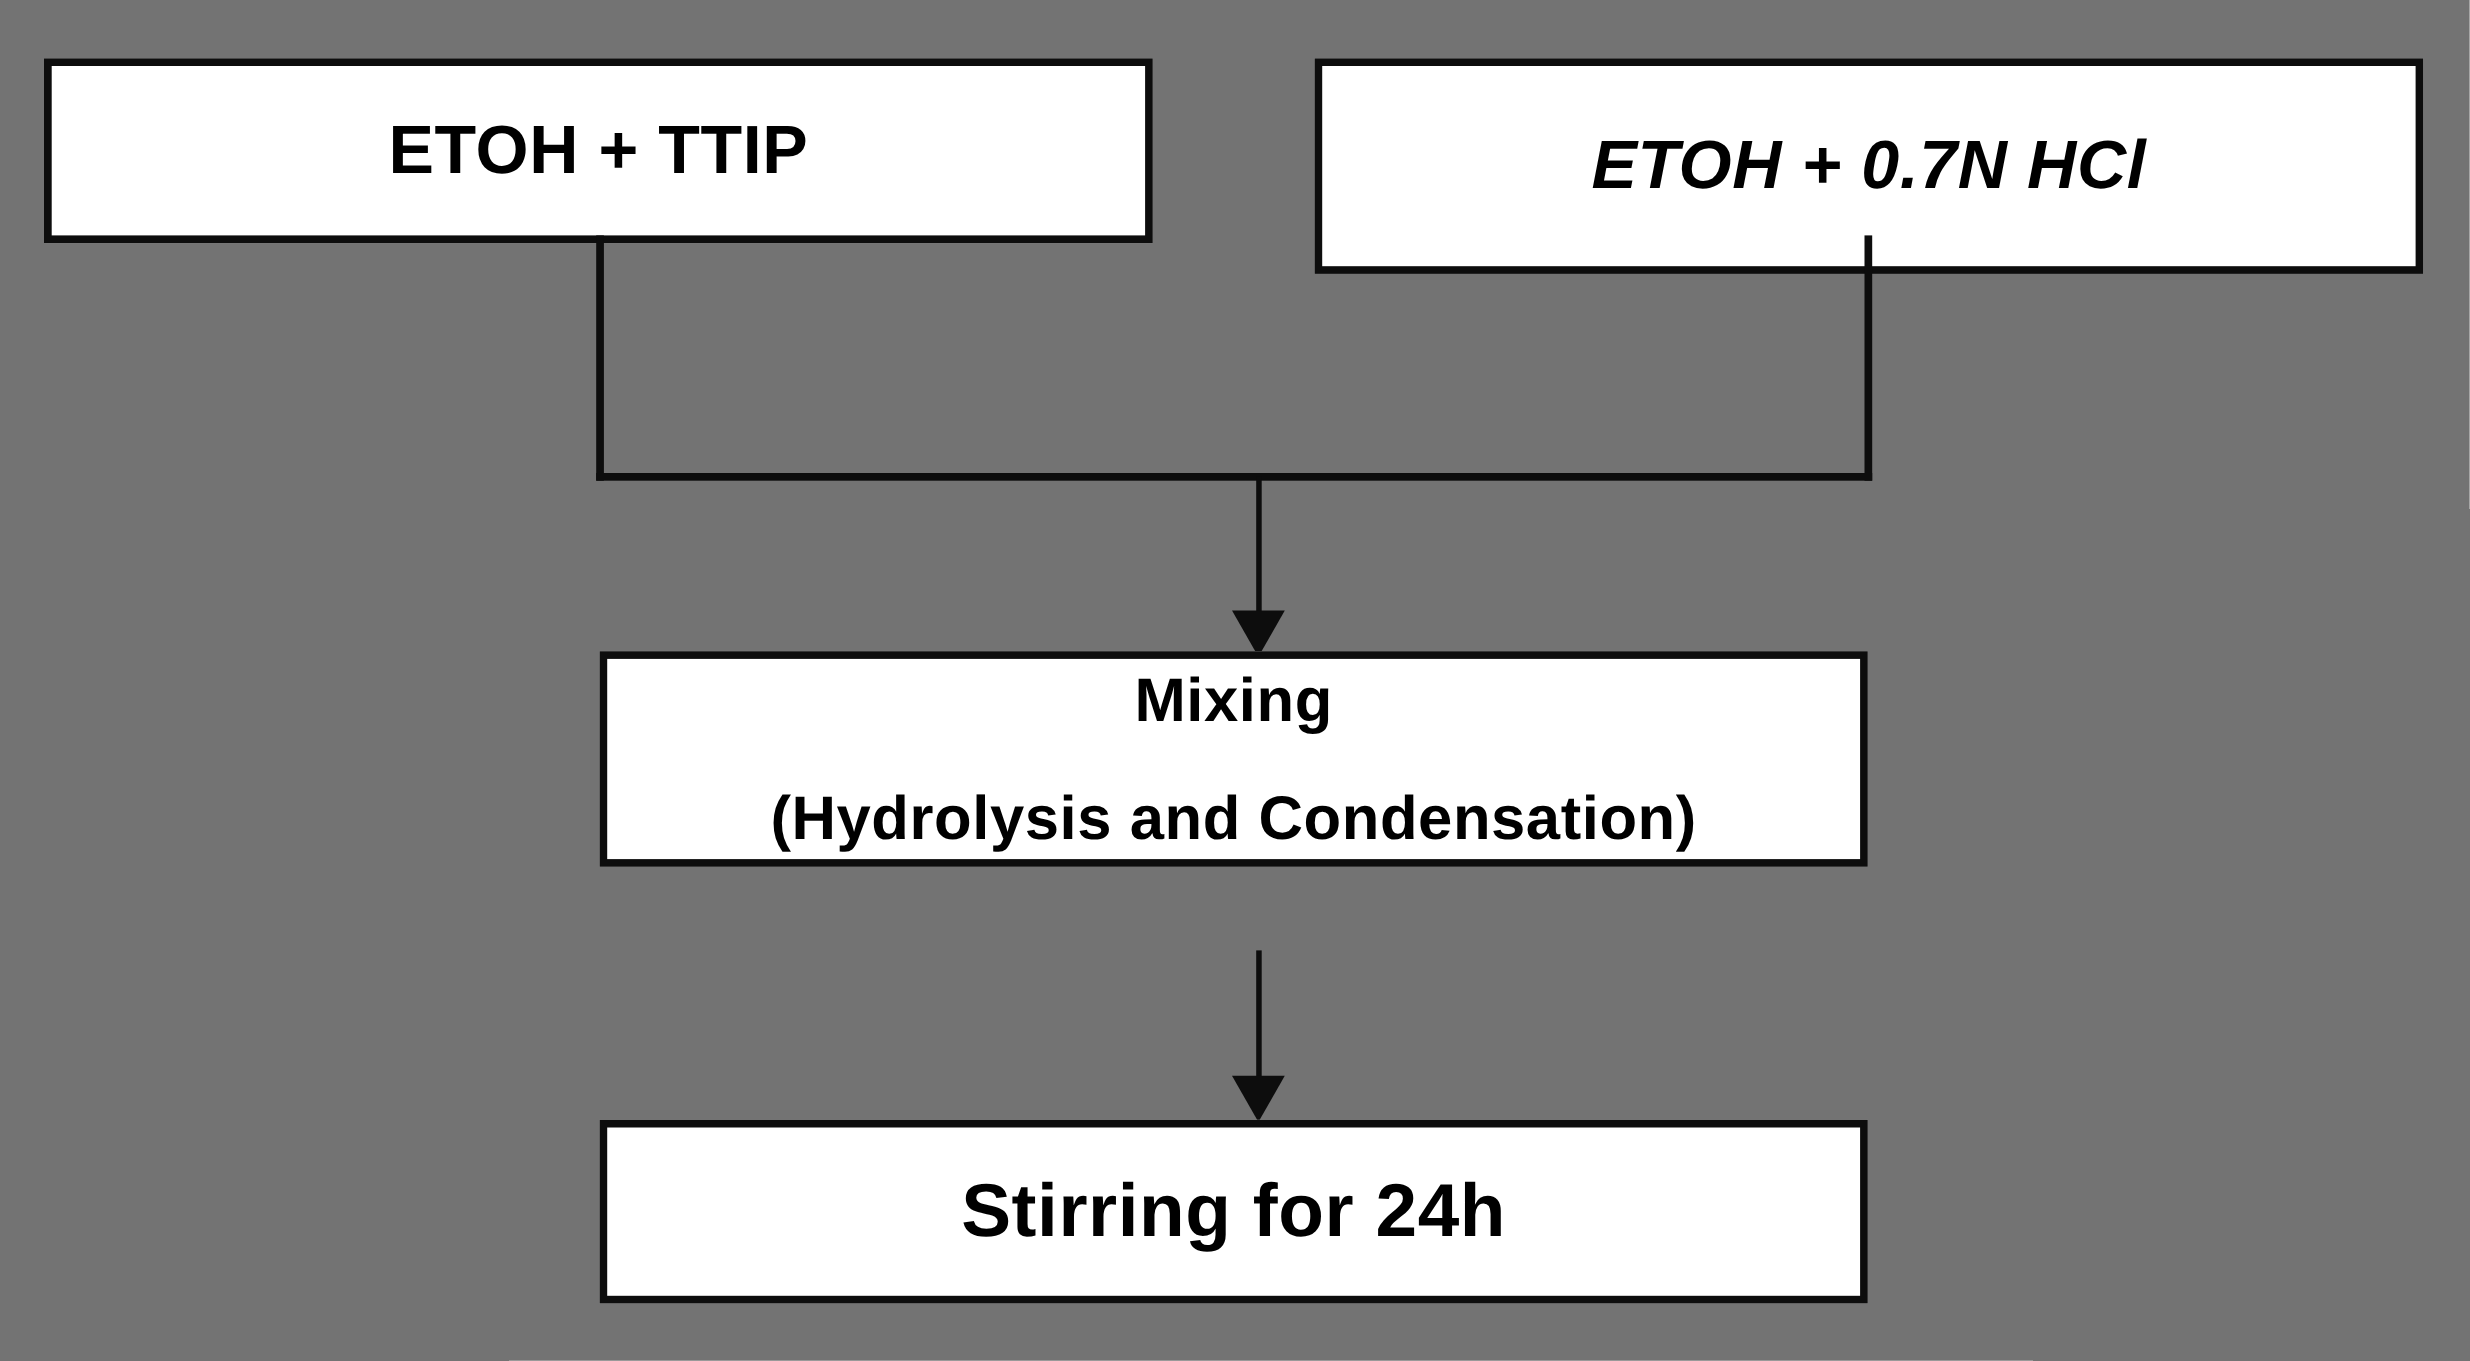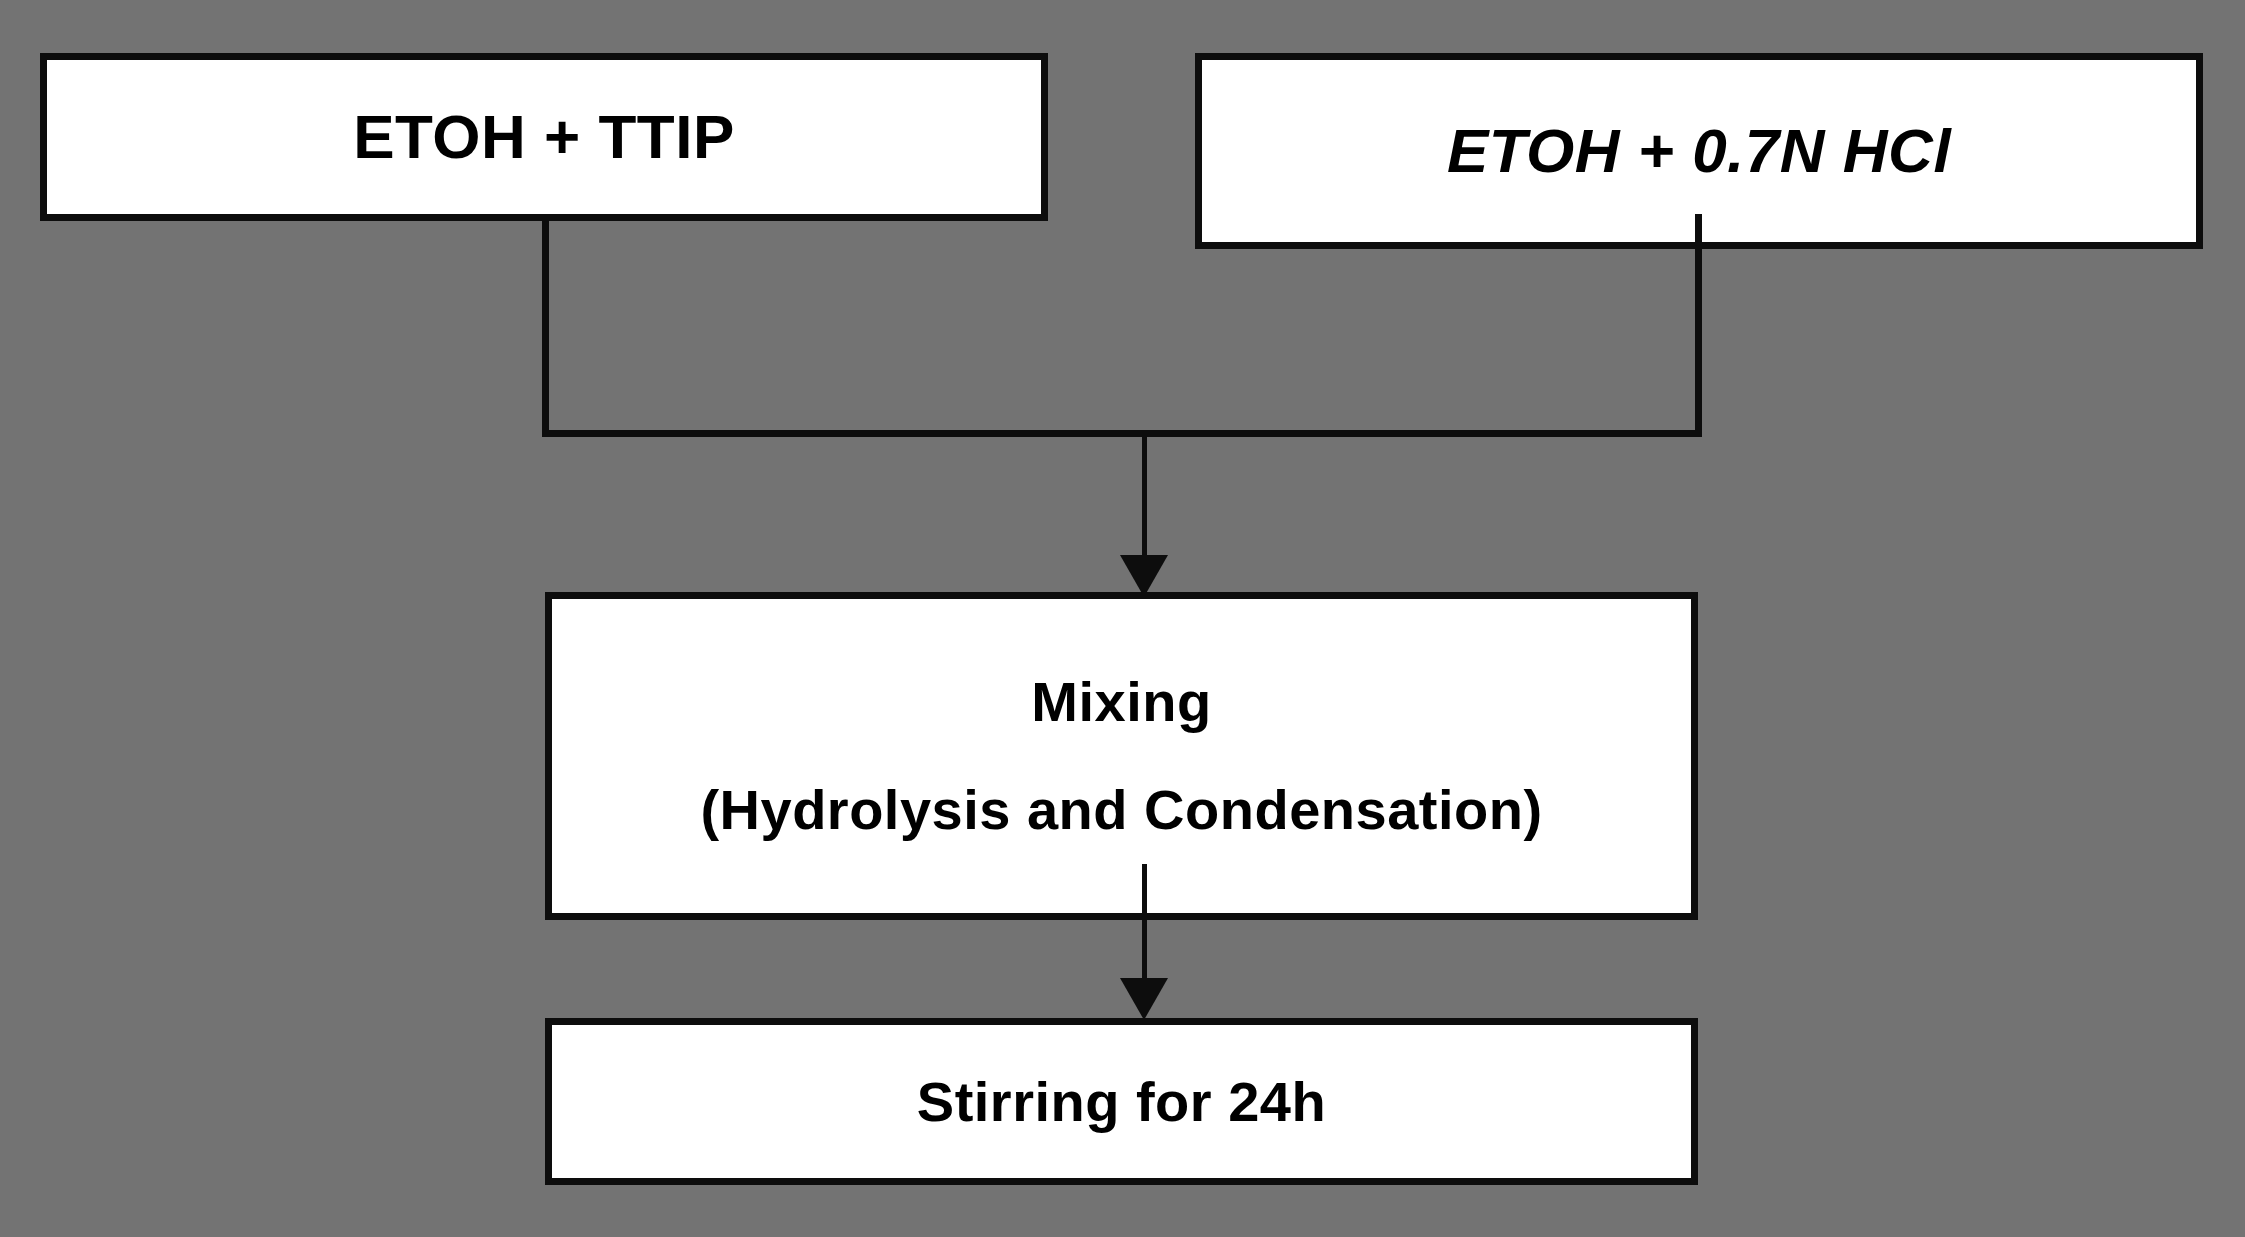--- a/index.html
+++ b/index.html
@@ -54,38 +54,38 @@
   }
   #node-etoh-ttip .node-label,
   #node-etoh-hcl .node-label {
     font-size: 62px;
   }
   
   #node-mixing {
     left: 545px;
     top: 592px;
     width: 1153px;
-    height: 328px;
+    height: 196px;
     justify-content: center;
   }
   #node-mixing .node-label {
     font-size: 56px;
   }
   #node-mixing .line-1 {
     margin-bottom: 46px;
   }
   
   #node-stirring {
     left: 545px;
     top: 1018px;
     width: 1153px;
     height: 167px;
   }
   #node-stirring .node-label {
-    font-size: 56px;
+    font-size: 68px;
   }
 
   
   .connector {
     position: absolute;
     background: #0d0d0d;
   }
   .v-line {
     width: 7px;
   }

